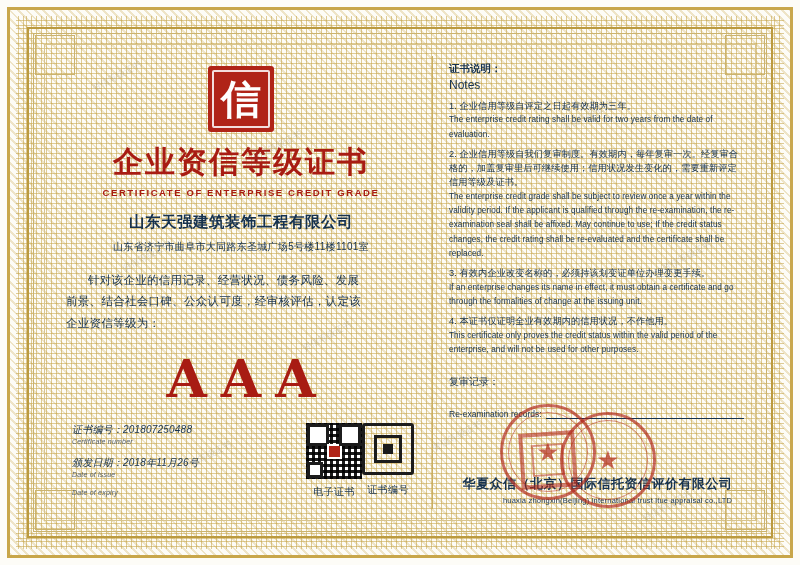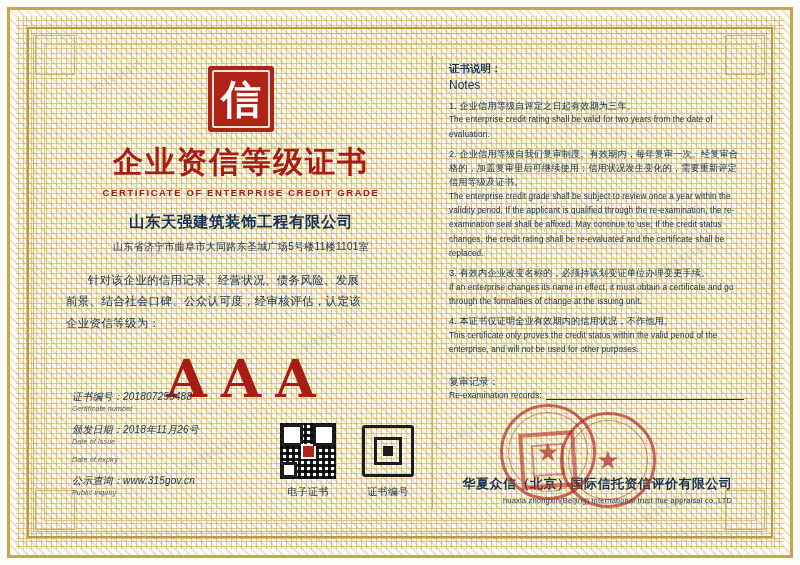--- a/index.html
+++ b/index.html
@@ -173,22 +173,21 @@
     font-size: 10px; color: #16324f; letter-spacing: .2px;
   }
   .meta-en {
     font-size: 7px; color: #55616e; letter-spacing: .2px; margin-top: 1px;
   }
 
   .codes {
     position: absolute;
     right: 18px; bottom: 16px;
     display: flex;
-    gap: 26px;
-    align-items: flex-end;
+    align-items: flex-start;
   }
   .code-item { text-align: center; }
   .qr {
     width: 56px; height: 56px;
     position: relative;
     background:
       repeating-linear-gradient(90deg, #1c1c1c 0 3px, #fff 3px 6px),
       repeating-linear-gradient(0deg, #1c1c1c 0 3px, #fff 3px 6px);
     background-blend-mode: multiply;
     margin: 0 auto 6px auto;
@@ -239,21 +238,21 @@
   }
   .note-en {
     font-size: 8.2px; color: #16324f; line-height: 1.75;
     letter-spacing: .1px;
   }
   .review {
     margin-top: 18px;
   }
   .review-cn { font-size: 10px; color: #16324f; }
   .review-en {
-    font-size: 8.5px; color: #16324f; margin-top: 1px;
+    font-size: 8.5px; color: #16324f; margin-top: 20px;
     display: flex; align-items: flex-end; gap: 4px;
   }
   .review-line {
     flex: 1; border-bottom: 1px solid #16324f; height: 9px;
   }
 
   .issuer {
     position: absolute;
     left: 16px; right: 4px; bottom: 10px;
     text-align: center;
@@ -366,24 +365,20 @@
           <div class="meta-cn">证书编号：201807250488</div>
           <div class="meta-en">Certificate number</div>
         </div>
         <div class="meta-row">
           <div class="meta-cn">颁发日期：2018年11月26号</div>
           <div class="meta-en">Date of issue</div>
         </div>
         <div class="meta-row">
           <div class="meta-en">Date of expiry</div>
         </div>
-        <div class="meta-row">
-          <div class="meta-cn">公示查询：www.315gov.cn</div>
-          <div class="meta-en">Public inquiry</div>
-        </div>
       </div>
 
       <div class="codes">
         <div class="code-item">
           <div class="qr">
               <i></i>
               <u></u>
             </div>
           <div class="code-label">电子证书</div>
         </div>

